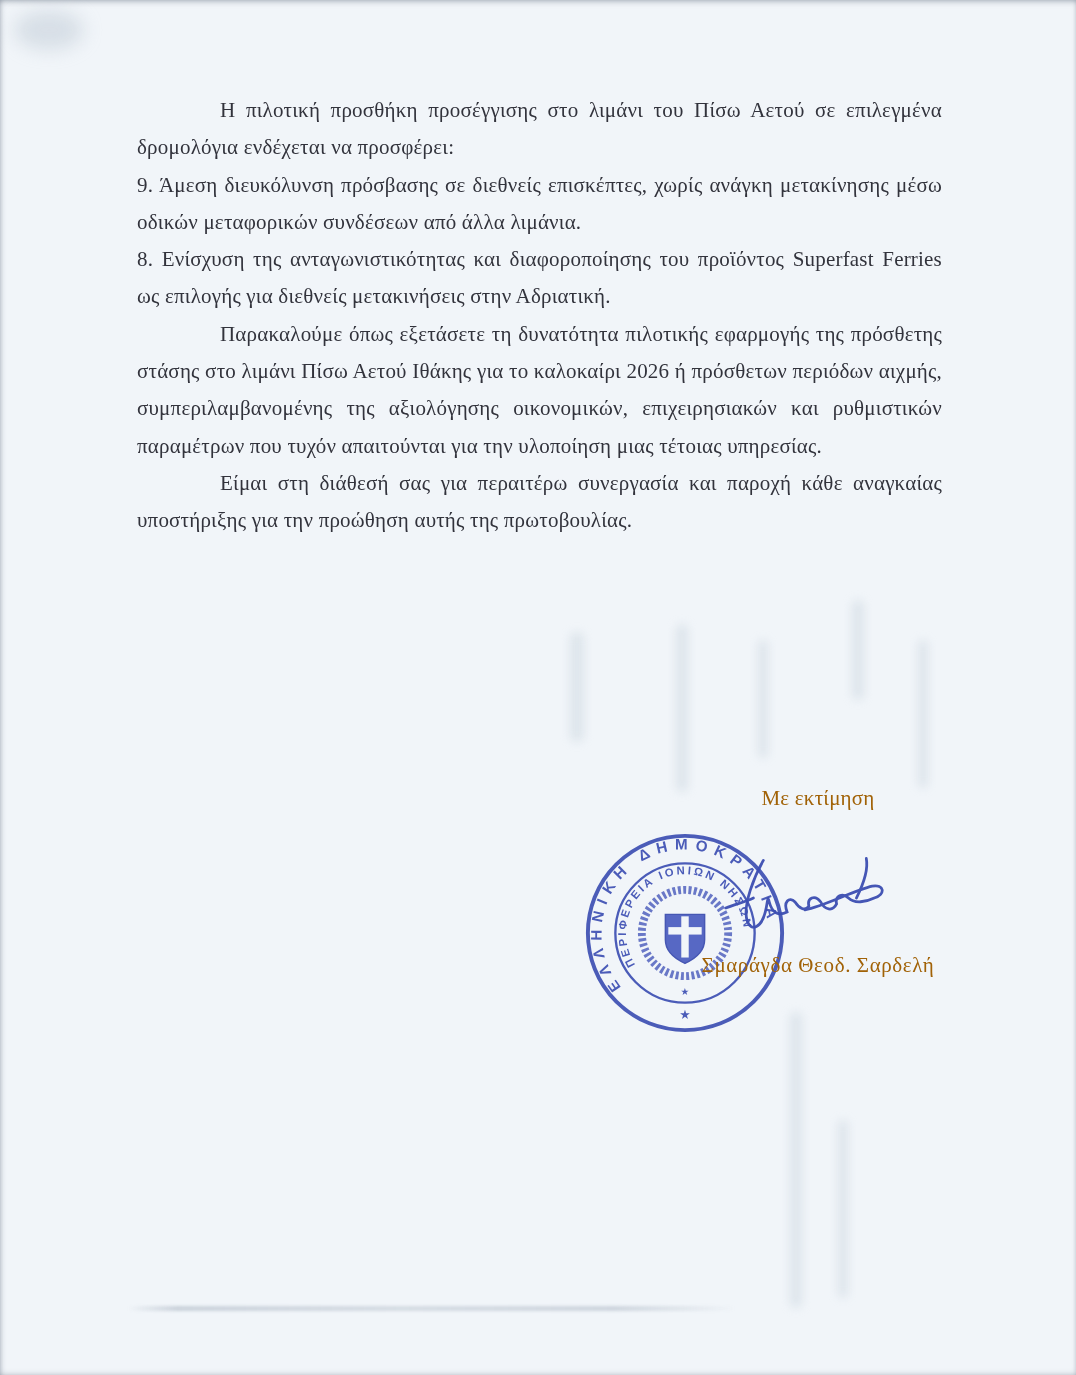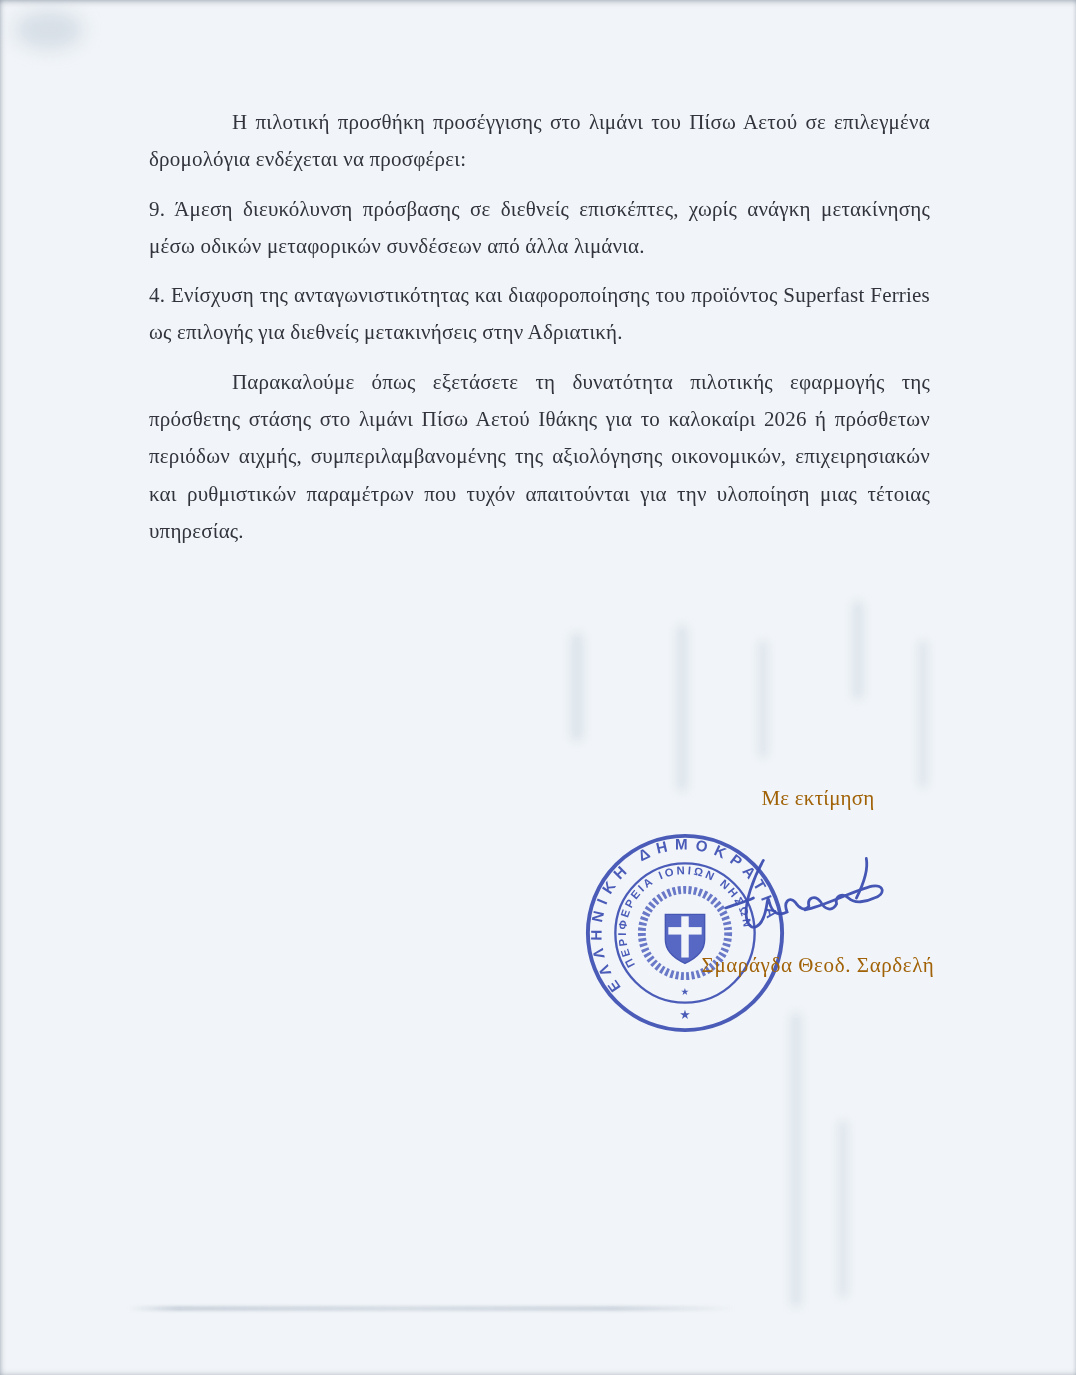--- a/index.html
+++ b/index.html
@@ -26,21 +26,21 @@
     position:absolute;left:14px;top:10px;width:70px;height:40px;
     background:rgba(168,182,198,.35);filter:blur(9px);border-radius:50%;
   }
   
   .letter-body{
     position:absolute;left:137px;top:92px;width:805px;
     font-size:21px;line-height:37.3px;color:#32333c;
     text-align:justify;
     letter-spacing:.2px;
   }
-  .letter-body p{margin:12px;}
+  .letter-body p{margin:0;}
   .letter-body p.indent{text-indent:83px;}
   
   .closing-line{
     position:absolute;left:640px;width:356px;text-align:center;
     font-size:21px;color:#a16207;letter-spacing:.2px;
   }
   .salutation{top:786px;}
   .signer-title{top:849px;}
   .signer-name{top:953px;letter-spacing:.6px;}
   
@@ -84,22 +84,23 @@
   <div class="streak s3"></div>
   <div class="streak s4"></div>
   <div class="streak s5"></div>
   <div class="streak s6"></div>
   <div class="streak s7"></div>
   <div class="bleed-line"></div>
 
   <div class="letter-body">
     <p class="indent">Η πιλοτική προσθήκη προσέγγισης στο λιμάνι του Πίσω Αετού σε επιλεγμένα δρομολόγια ενδέχεται να προσφέρει:</p>
     <p>9. Άμεση διευκόλυνση πρόσβασης σε διεθνείς επισκέπτες, χωρίς ανάγκη μετακίνησης μέσω οδικών μεταφορικών συνδέσεων από άλλα λιμάνια.</p>
-    <p>4. Ενίσχυση της ανταγωνιστικότητας και διαφοροποίησης του προϊόντος Superfast Ferries ως επιλογής για διεθνείς μετακινήσεις στην Αδριατική.</p>
+    <p>8. Ενίσχυση της ανταγωνιστικότητας και διαφοροποίησης του προϊόντος Superfast Ferries ως επιλογής για διεθνείς μετακινήσεις στην Αδριατική.</p>
     <p class="indent">Παρακαλούμε όπως εξετάσετε τη δυνατότητα πιλοτικής εφαρμογής της πρόσθετης στάσης στο λιμάνι Πίσω Αετού Ιθάκης για το καλοκαίρι 2026 ή πρόσθετων περιόδων αιχμής, συμπεριλαμβανομένης της αξιολόγησης οικονομικών, επιχειρησιακών και ρυθμιστικών παραμέτρων που τυχόν απαιτούνται για την υλοποίηση μιας τέτοιας υπηρεσίας.</p>
+    <p class="indent">Είμαι στη διάθεσή σας για περαιτέρω συνεργασία και παροχή κάθε αναγκαίας υποστήριξης για την προώθηση αυτής της πρωτοβουλίας.</p>
   </div>
 
   <div class="closing-line salutation">Με εκτίμηση</div>
 
   <svg class="stamp" viewBox="0 0 210 210" xmlns="http://www.w3.org/2000/svg">
     <defs>
       <path id="arcOuter" d="M 60.0 177.1 A 85 85 0 1 1 150.0 177.1" fill="none"></path>
       <path id="arcInner" d="M 66.4 151.0 A 60 60 0 1 1 143.6 151.0" fill="none"></path>
     </defs>
 

